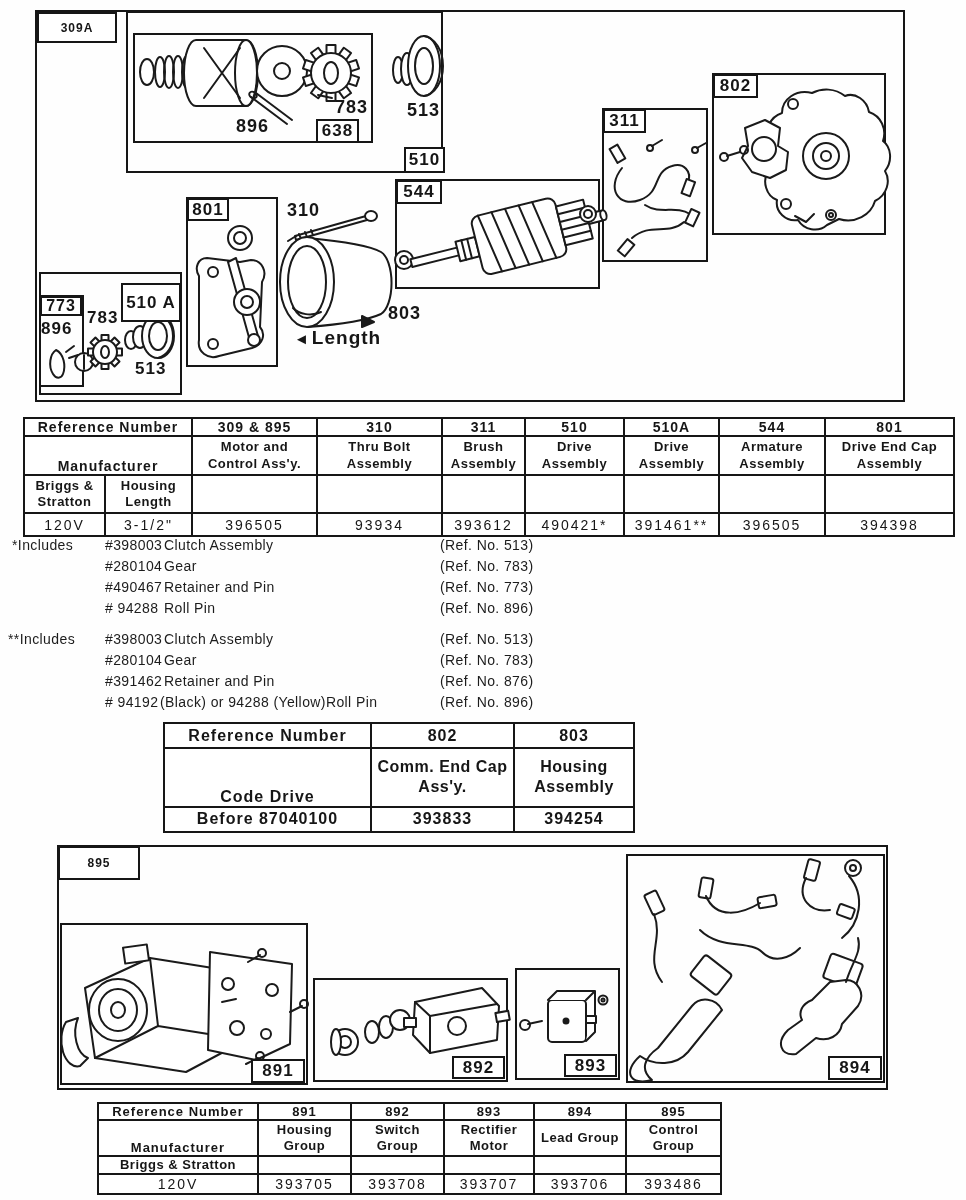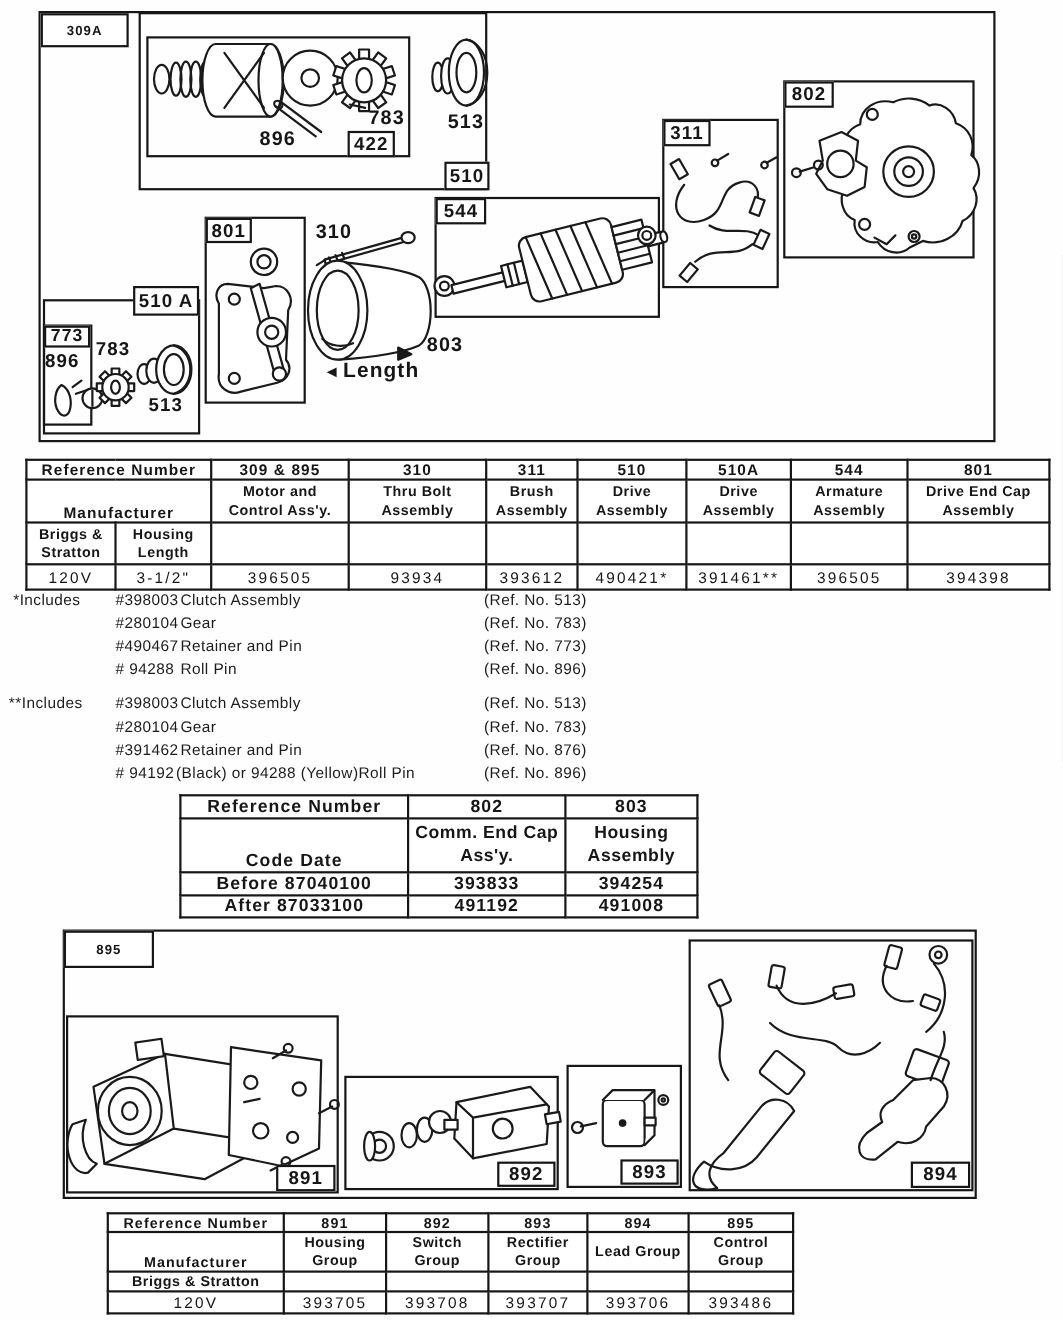--- a/index.html
+++ b/index.html
@@ -47,36 +47,36 @@
 
 <div class="page">
 
   <div class="dbox" style="left:35px;top:10px;width:870px;height:392px;"></div>
   <div class="lbl big" style="left:37px;top:12px;width:80px;height:31px;">309A</div>
 
   <div class="dbox" style="left:126px;top:11px;width:317px;height:162px;"></div>
   <div class="lbl" style="left:404px;top:147px;width:41px;height:26px;">510</div>
 
   <div class="dbox" style="left:133px;top:33px;width:240px;height:110px;"></div>
-  <div class="lbl" style="left:316px;top:119px;width:43px;height:24px;">422</div>
+  <div class="lbl" style="left:316px;top:119px;width:43px;height:24px;">638</div>
 
   <div class="dbox" style="left:395px;top:179px;width:205px;height:110px;"></div>
   <div class="lbl" style="left:396px;top:180px;width:46px;height:24px;">544</div>
 
   <div class="dbox" style="left:602px;top:108px;width:106px;height:154px;"></div>
   <div class="lbl" style="left:603px;top:109px;width:43px;height:24px;">311</div>
 
   <div class="dbox" style="left:712px;top:73px;width:174px;height:162px;"></div>
   <div class="lbl" style="left:713px;top:74px;width:45px;height:24px;">802</div>
 
   <div class="dbox" style="left:186px;top:197px;width:92px;height:170px;"></div>
   <div class="lbl" style="left:187px;top:198px;width:42px;height:23px;">801</div>
 
   <div class="dbox" style="left:39px;top:272px;width:143px;height:123px;"></div>
-  <div class="lbl" style="left:121px;top:260px;width:60px;height:27px;">510 A</div>
+  <div class="lbl" style="left:121px;top:283px;width:60px;height:39px;">510 A</div>
 
   <div class="dbox" style="left:39px;top:295px;width:45px;height:92px;"></div>
   <div class="lbl" style="left:40px;top:296px;width:42px;height:20px;font-size:16px;">773</div>
 
   <span class="plbl" style="left:236px;top:116px;">896</span>
   <span class="plbl" style="left:335px;top:97px;">783</span>
   <span class="plbl" style="left:407px;top:100px;">513</span>
   <span class="plbl" style="left:287px;top:200px;">310</span>
   <span class="plbl" style="left:388px;top:303px;">803</span>
   <span class="plbl" style="left:294px;top:327px;font-size:19px;">
@@ -345,33 +345,28 @@
         <col style="width:143px">
         <col style="width:120px">
       </colgroup>
     <tbody>
         <tr style="height:21px;">
       <td class="hdr">Reference Number</td>
       <td class="hdr">802</td>
       <td class="hdr">803</td>
     </tr>
     <tr style="height:49px;">
-      <td class="hdr botv">Code Date</td>
+      <td class="hdr botv">Code Drive</td>
       <td class="hdr2">Comm. End Cap Ass'y.</td>
       <td class="hdr2">Housing Assembly</td>
     </tr>
     <tr style="height:21px;">
       <td class="num">Before 87040100</td>
       <td class="num">393833</td>
       <td class="num">394254</td>
-    </tr>
-    <tr style="height:20px;">
-      <td class="num">After 87033100</td>
-      <td class="num">491192</td>
-      <td class="num">491008</td>
     </tr>
   </tbody>
     </table>
 
   <div class="dbox" style="left:57px;top:845px;width:831px;height:245px;"></div>
   <div class="lbl big" style="left:58px;top:846px;width:82px;height:34px;">895</div>
 
   <div class="dbox" style="left:60px;top:923px;width:248px;height:162px;"></div>
   <div class="lbl" style="left:251px;top:1059px;width:54px;height:24px;">891</div>
 
@@ -471,21 +466,21 @@
       <td class="hdr" style="font-size:13px">891</td>
       <td class="hdr" style="font-size:13px">892</td>
       <td class="hdr" style="font-size:13px">893</td>
       <td class="hdr" style="font-size:13px">894</td>
       <td class="hdr" style="font-size:13px">895</td>
     </tr>
     <tr style="height:36px;">
       <td class="hdr botv" style="font-size:13px">Manufacturer</td>
       <td class="hdr2">Housing Group</td>
       <td class="hdr2">Switch Group</td>
-      <td class="hdr2">Rectifier Group</td>
+      <td class="hdr2">Rectifier Motor</td>
       <td class="hdr2">Lead Group</td>
       <td class="hdr2">Control Group</td>
     </tr>
     <tr style="height:18px;">
       <td class="hdr2">Briggs &amp; Stratton</td>
       <td></td>
       <td></td>
       <td></td>
       <td></td>
       <td></td>

